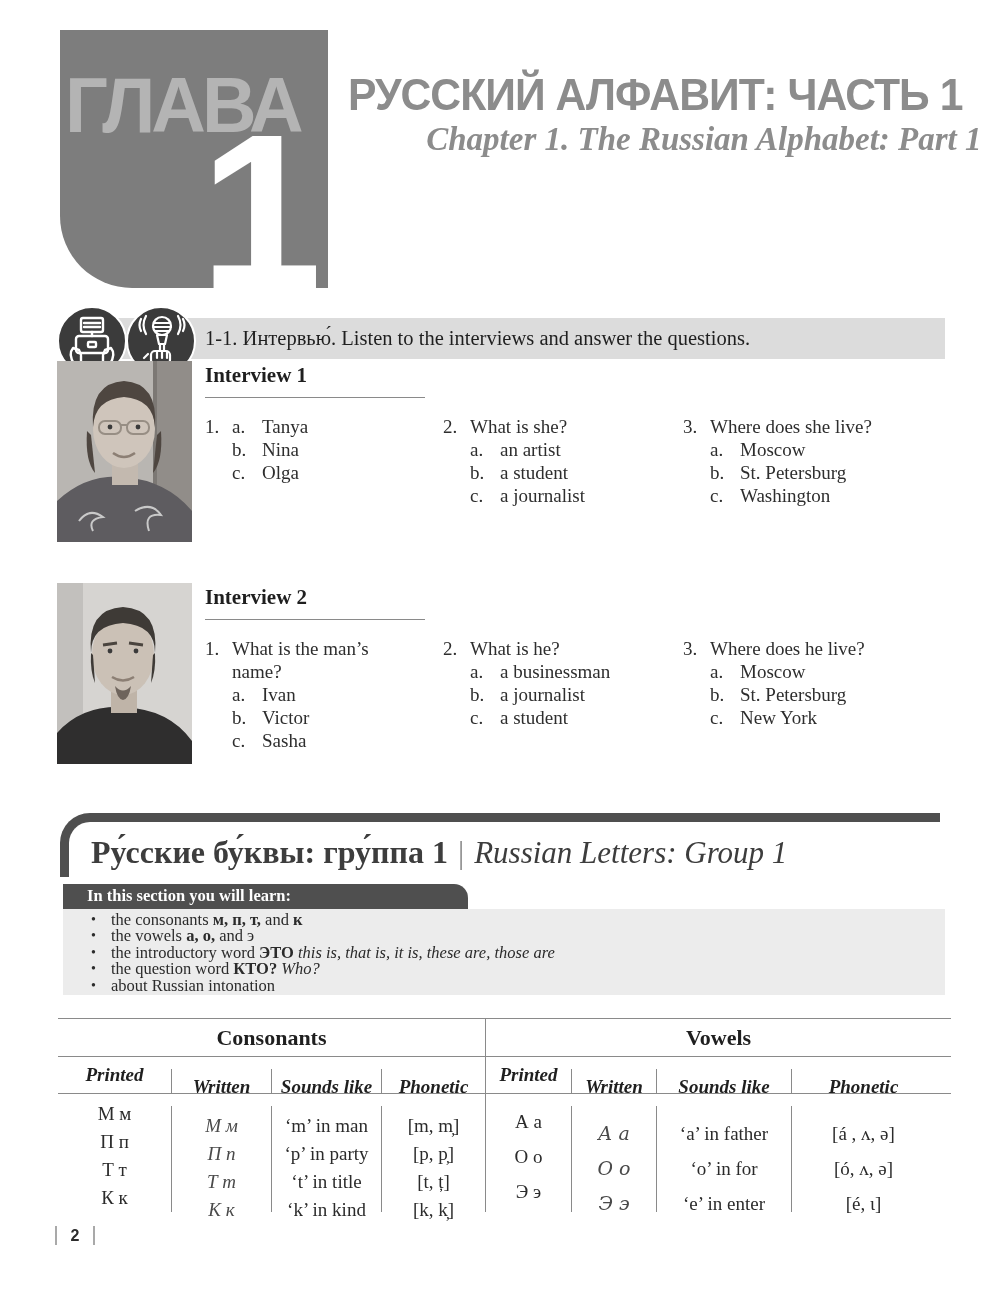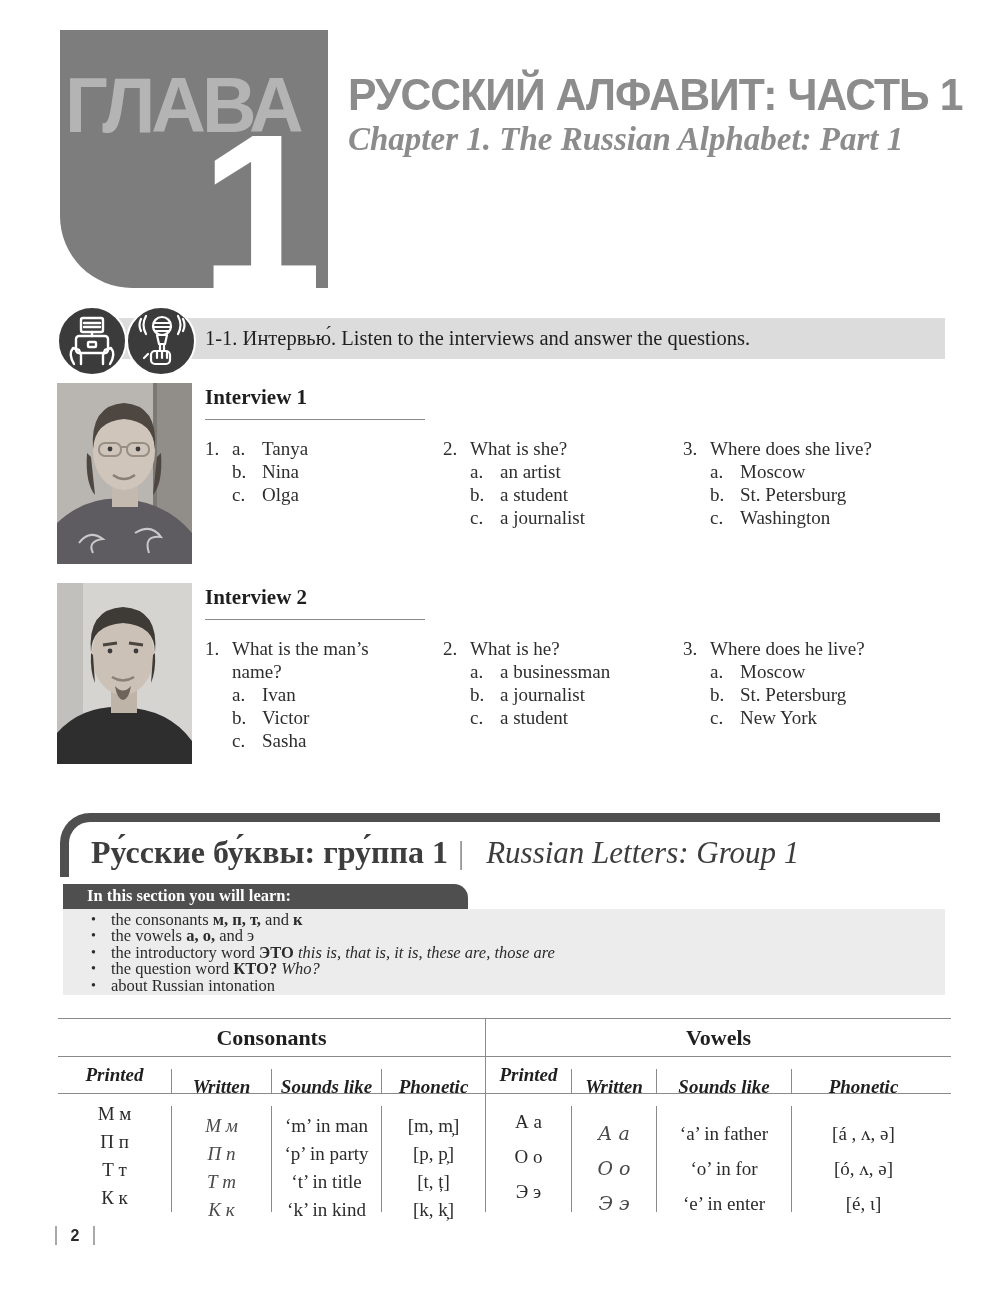--- a/index.html
+++ b/index.html
@@ -18,21 +18,21 @@
     position:absolute; left:5px; top:30px;
     font-family:"Liberation Sans", sans-serif; font-weight:bold;
     font-size:78px; letter-spacing:-4px; color:#b4b4b4;
     transform:scaleX(.97); transform-origin:left;
   }
   .chapter-number {
     position:absolute; right:6px; bottom:-34px; line-height:1;
     font-family:"Liberation Sans", sans-serif; font-weight:bold;
     font-size:220px; color:#ffffff;
   }
-  .chapter-titles { position:absolute; left:348px; top:70px; }
+  .chapter-titles { position:absolute; left:348px; top:70px;text-align:right; }
   .title-ru {
     font-family:"Liberation Sans", sans-serif; font-weight:bold;
     font-size:44px; color:#8c8c8c; letter-spacing:-1px; white-space:nowrap;
     transform:scaleX(.97); transform-origin:left;
   }
   .title-en {
     margin-top:1px; font-style:italic; font-weight:bold;
     font-size:33px; color:#8c8c8c;
   }
 
@@ -44,21 +44,21 @@
   }
   .ex-text { font-weight:normal; font-size:20.5px; color:#1f1f1f; }
   .icon-circle {
     position:absolute; top:0; width:70px; height:70px;
   }
   .icon-circle.first { left:57px; }
   .icon-circle.second { left:126px; }
 
   
   .interview { position:absolute; left:0; width:1000px; height:200px; }
-  .iv1 { top:383px; }
+  .iv1 { top:361px; }
   .iv2 { top:583px; }
   .photo { position:absolute; left:57px; top:0; width:135px; height:181px; }
   .iv-content { position:absolute; left:205px; top:2px; width:740px; }
   .iv-heading { font-weight:bold; font-size:21px; color:#1f1f1f; }
   .iv-underline { width:220px; height:1px; background:#8a8a8a; margin-top:9px; }
   .questions { position:relative; margin-top:17px; height:130px; }
   .q { position:absolute; top:0; width:225px; font-size:19px; line-height:23px; color:#2e2e2e; }
   .q.q1 { left:0; }
   .q.q2 { left:238px; }
   .q.q3 { left:478px; }
@@ -70,21 +70,21 @@
 
   
   .banner {
     position:absolute; left:60px; top:813px; width:880px; height:64px;
     border-top:9px solid #4f4f4f; border-left:9px solid #4f4f4f;
     border-top-left-radius:30px;
   }
   .banner-title { position:absolute; left:22px; top:12px; white-space:nowrap; }
   .banner-ru { font-weight:bold; font-size:32px; color:#3d3d3d; }
   .banner-div { font-size:31px; color:#8a8a8a; padding:0 10px; font-weight:normal; }
-  .banner-en { font-style:italic; font-size:31px; color:#3d3d3d;margin-left:12px; }
+  .banner-en { font-style:italic; font-size:31px; color:#3d3d3d; }
 
   
   .learn-tab {
     position:absolute; left:63px; top:884px; width:405px; height:25px;
     background:#4f4f4f; color:#ffffff; border-top-right-radius:14px;
     font-weight:bold; font-size:16.5px; line-height:24px; padding-left:24px;
   }
   .learn-body {
     position:absolute; left:63px; top:909px; width:882px; height:86px;
     background:#ececec; padding:3px 0 0 0;

